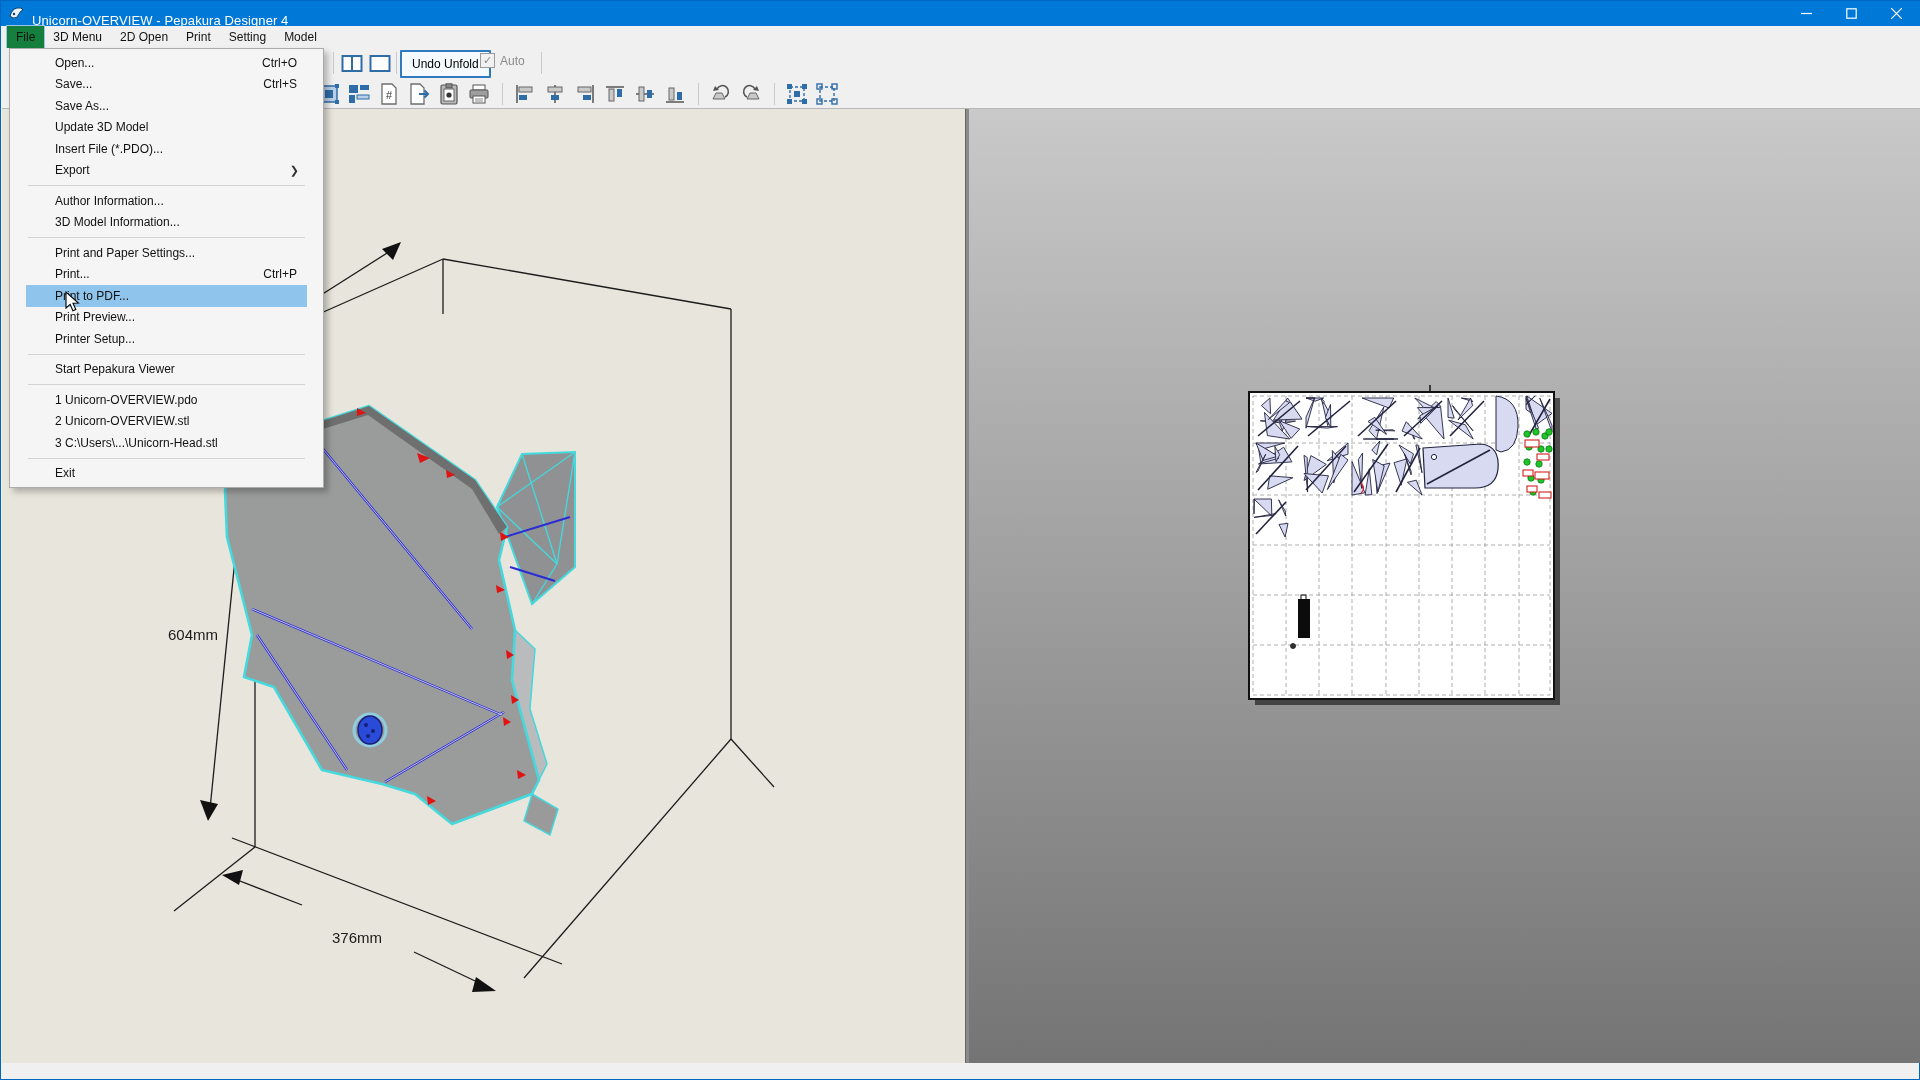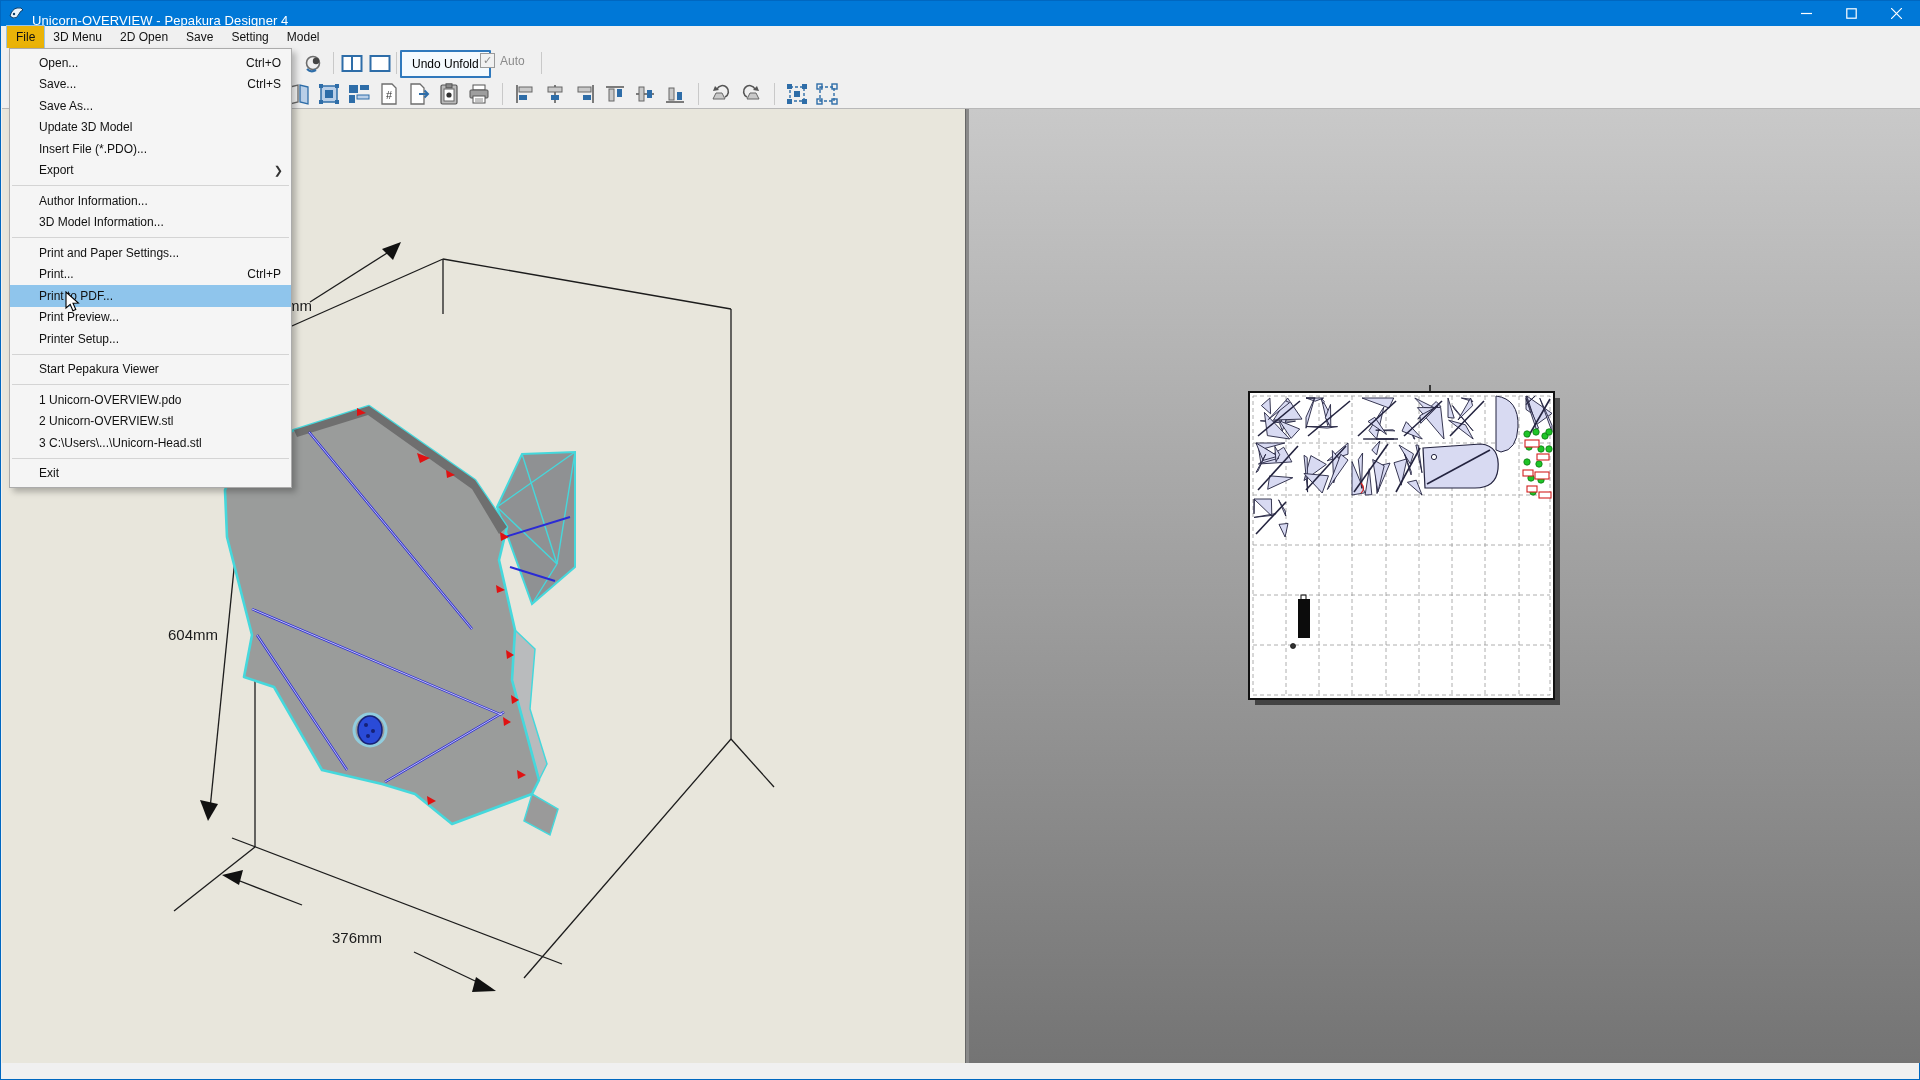--- a/index.html
+++ b/index.html
@@ -6,40 +6,40 @@
     font-family:"Liberation Sans",sans-serif;-webkit-font-smoothing:antialiased;}
   .window{position:absolute;inset:0;background:#f0f0f0;border:1px solid #0067c0;box-sizing:border-box;}
   
   .titlebar{position:absolute;left:0;top:0;width:1920px;height:25px;background:#0078d7;color:#fff;}
   .titlebar .appicon{position:absolute;left:7px;top:4px;width:17px;height:17px;}
   .titlebar .title{position:absolute;left:31px;top:4px;font-size:13px;letter-spacing:.1px;margin-top:8px;}
   .wbtn{position:absolute;top:0;width:45px;height:25px;display:flex;align-items:center;justify-content:center;}
   
   .menubar{position:absolute;left:1px;top:25px;width:1918px;height:22px;background:#f0f0f0;display:flex;align-items:stretch;padding-left:5px;}
   .mb-item{font-size:12px;color:#111;padding:0 9px;display:flex;align-items:center;cursor:default;}
-  .mb-item.active{background:#eab308;outline:1px solid #9ac4e8;}
+  .mb-item.active{background:#15803d;outline:1px solid #9ac4e8;}
   
   .toolbar1{position:absolute;left:1px;top:47px;width:1918px;height:32px;background:#f0f0f0;}
   .toolbar2{position:absolute;left:1px;top:79px;width:1918px;height:28px;background:#f0f0f0;border-bottom:1px solid #d9d9d9;}
   .tbtn{position:absolute;top:3px;width:26px;height:26px;display:flex;align-items:center;justify-content:center;}
   .tsep{position:absolute;top:4px;width:1px;height:22px;background:#c9c9c9;}
   .undo-unfold{position:absolute;left:398px;top:2px;height:24px;padding:0 10px;background:#f4fafe;
     border:2px solid #2f79bd;border-radius:1px;font-size:12px;color:#000;display:flex;align-items:center;}
   .auto-chk{position:absolute;left:478px;top:5px;display:flex;align-items:center;gap:5px;font-size:12px;color:#8b8b8b;}
   .auto-box{width:13px;height:13px;background:#f1f1f1;border:1px solid #9a9a9a;color:#8b8b8b;font-size:11px;line-height:12px;text-align:center;}
   .t2icons .tbtn{top:1px;}
   
   .main{position:absolute;left:1px;top:107px;width:1918px;height:955px;border-top:1px solid #b8b8b8;box-sizing:border-box;}
   .pane3d{position:absolute;left:0;top:0;width:963px;height:954px;background:#e8e6dc;}
   .pane-div{position:absolute;left:963px;top:0;width:4px;height:954px;background:#8a8a8a;border-left:1px solid #666;border-right:1px solid #aaa;}
   .pane2d{position:absolute;left:967px;top:0;width:951px;height:954px;background:linear-gradient(#c9c9c9,#747474);}
   .dim-label{position:absolute;font-size:15px;color:#1a1a1a;z-index:2;}
   
   .dropmenu{position:absolute;left:8px;top:47px;width:281px;background:#f5f5f5;border:1px solid #ababab;
-    box-shadow:4px 4px 6px rgba(0,0,0,.25);z-index:100;padding:3px 0;}
+    box-shadow:4px 4px 6px rgba(0,0,0,.25);z-index:100;padding:3px 16px;}
   .mi{height:21.5px;display:flex;align-items:center;font-size:12px;color:#111;padding:0 10px 0 29px;position:relative;}
   .mi.hl{background:#8fc5ec;}
   .mi .mi-label{flex:1;white-space:nowrap;}
   .mi .mi-short{margin-left:12px;}
   .mi .mi-sub{position:absolute;right:8px;font-size:11px;color:#333;}
   .msep{height:1px;background:#d4d4d4;margin:4px 2px;}
   .cursor{position:absolute;left:64px;top:290px;z-index:120;}
   
   .statusbar{position:absolute;left:1px;top:1062px;width:1918px;height:16px;background:#f0f0f0;border-top:1px solid #c6c6c6;font-size:12px;color:#111;}
   .sb-left{position:absolute;left:2px;top:0;width:1443px;height:15px;border:1px solid #cfcfcf;display:flex;align-items:center;padding-left:6px;box-sizing:border-box;background:#f4f4f4;}
@@ -75,21 +75,21 @@
       <svg width="11" height="11">
           <path d="M0 0 L11 11 M11 0 L0 11" stroke="#fff" stroke-width="1.2"></path>
         </svg>
     </div>
   </div>
 
   <div class="menubar" id="menubar">
       <div class="mb-item active">File</div>
       <div class="mb-item">3D Menu</div>
       <div class="mb-item">2D Open</div>
-      <div class="mb-item">Save</div>
+      <div class="mb-item">Print</div>
       <div class="mb-item">Setting</div>
       <div class="mb-item">Model</div>
     </div>
 
   <div class="toolbar1">
     <div class="tsep" style="left:282px"></div>
     <div class="tbtn" style="left:300px">
         <svg width="24" height="22" viewBox="0 0 24 22">
           <circle cx="10" cy="10" r="6.5" fill="none" stroke="#6d6d6d" stroke-width="1.6"></circle>
           <circle cx="13" cy="8" r="3.2" fill="#444"></circle>

